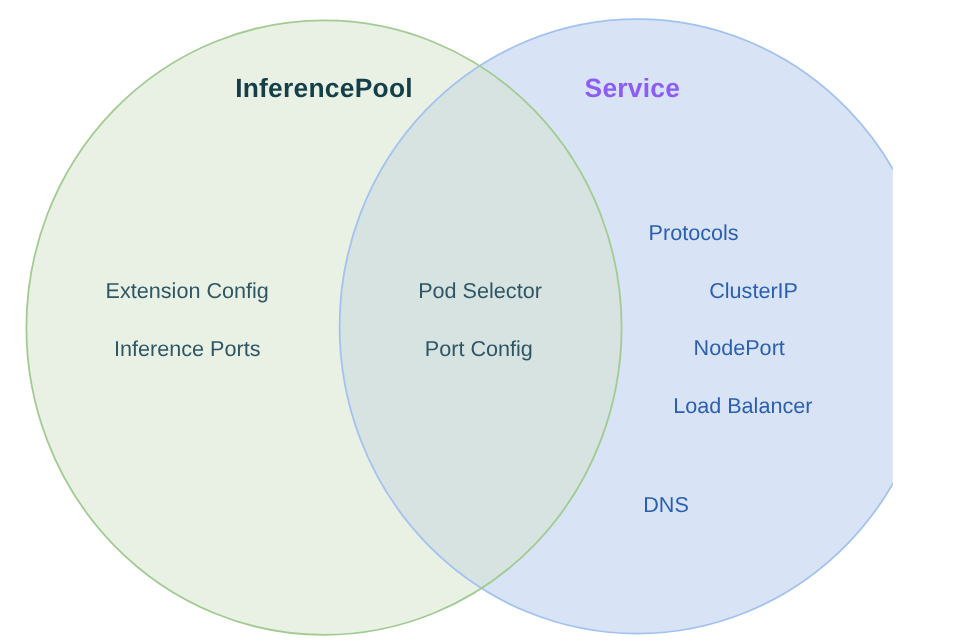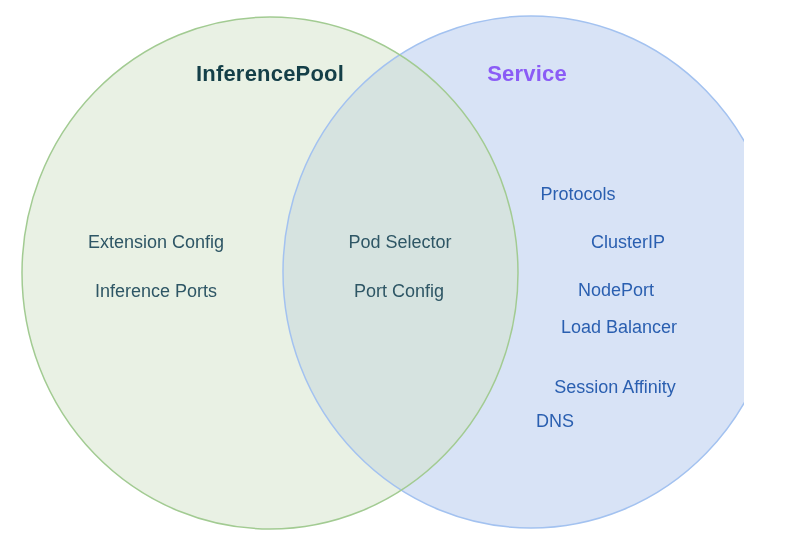--- a/index.html
+++ b/index.html
@@ -48,21 +48,21 @@
   .pos-title-left   { left: 270px; top: 74px;  }
   .pos-title-right  { left: 527px; top: 74px;  }
   .pos-ext-config   { left: 156px; top: 242px; }
   .pos-inf-config   { left: 156px; top: 291px; }
   .pos-pod-selector { left: 400px; top: 242px; }
   .pos-port-config  { left: 399px; top: 291px; }
   .pos-mult-ports   { left: 593px; top: 146px; }
   .pos-protocols    { left: 578px; top: 194px; }
   .pos-clusterip    { left: 603px; top: 242px; margin-left: 25px; }
   .pos-nodeport     { left: 572px; top: 290px; margin-left: 44px; }
-  .pos-load-bal     { left: 619px; top: 327px; text-align: right; }
+  .pos-load-bal     { left: 619px; top: 338px; text-align: right; }
   .pos-sess-aff     { left: 615px; top: 387px; }
   .pos-dns          { left: 555px; top: 421px; }
 </style>
 </head>
 <body>
 
 <div class="stage">
 
   <svg class="venn-svg" viewBox="0 0 800 533" aria-hidden="true">
 
@@ -79,16 +79,15 @@
   <div class="lbl item item-teal pos-ext-config">Extension Config</div>
   <div class="lbl item item-teal pos-inf-config">Inference Ports</div>
 
   <div class="lbl item item-teal pos-pod-selector">Pod Selector</div>
   <div class="lbl item item-teal pos-port-config">Port Config</div>
 
   <div class="lbl item item-blue pos-protocols">Protocols</div>
   <div class="lbl item item-blue pos-clusterip">ClusterIP</div>
   <div class="lbl item item-blue pos-nodeport">NodePort</div>
   <div class="lbl item item-blue pos-load-bal">Load Balancer</div>
-  <div class="lbl item item-blue pos-sess-aff">Session Affinity</div>
   <div class="lbl item item-blue pos-dns">DNS</div>
 
 </div>
 
 </body></html>

